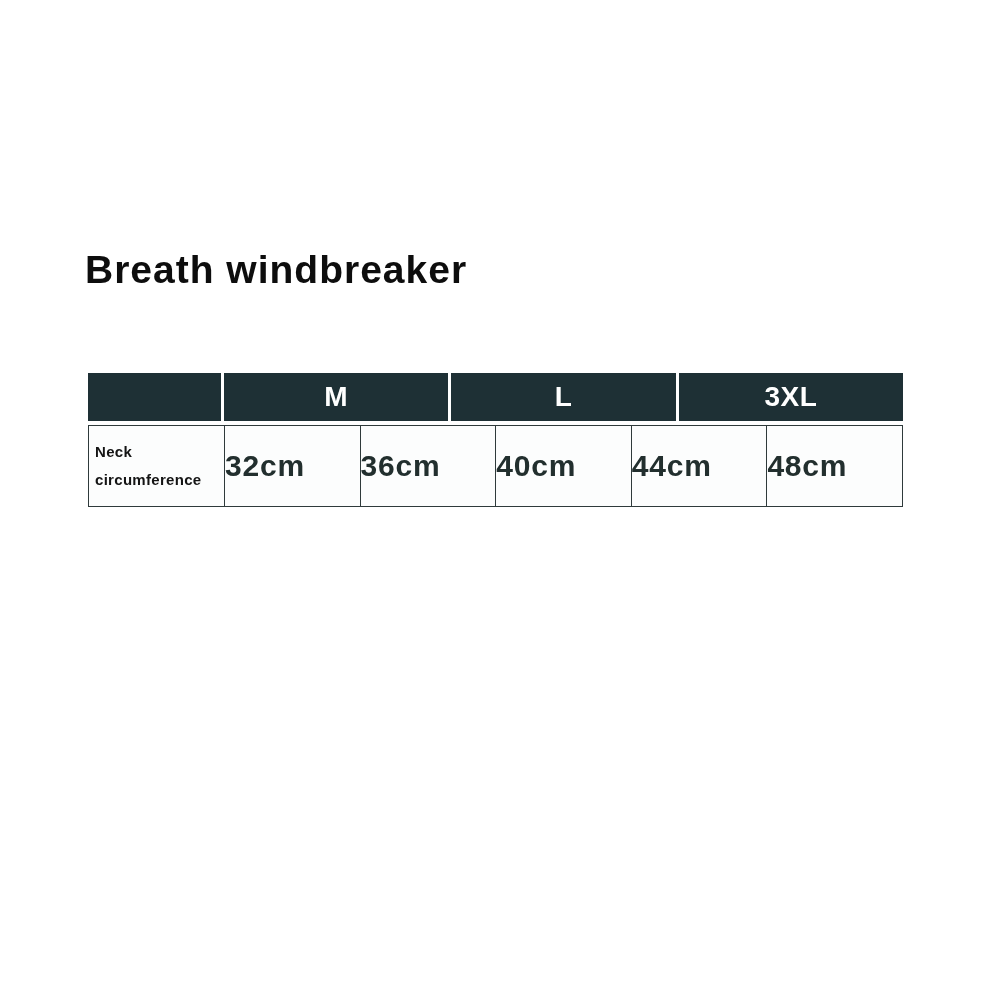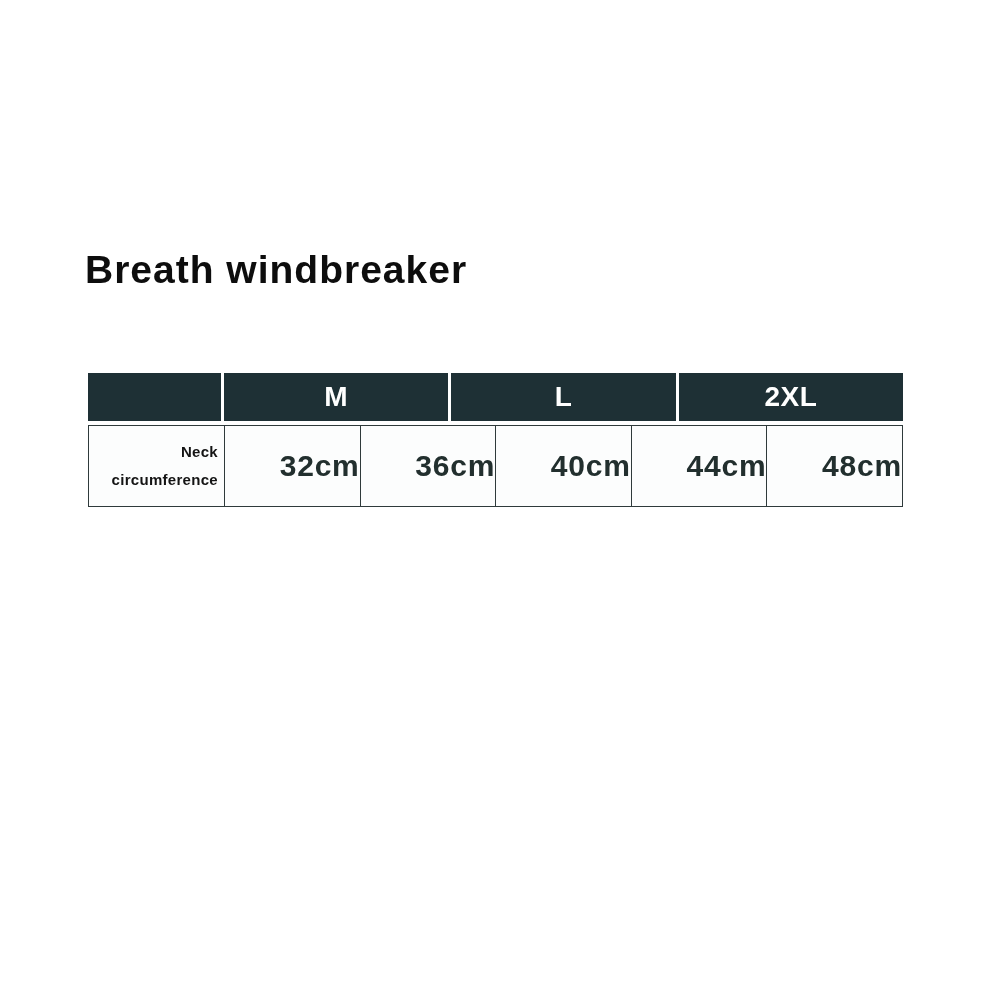--- a/index.html
+++ b/index.html
@@ -56,21 +56,21 @@
   .body-table {
     width: 815px;
     border-collapse: collapse;
     table-layout: fixed;
   }
   .body-table col.label-col { width: 136px; }
   .body-table td {
     border: 1.6px solid var(--border);
     background: var(--cell-bg);
     height: 81px;
-    text-align: right;
+    text-align: left;
     vertical-align: middle;
   }
   td.label {
     font-size: 15px;
     font-weight: 700;
     color: var(--label-text);
     line-height: 1.9;
     letter-spacing: 0.3px;
     padding: 0 6px;
   }
@@ -87,21 +87,21 @@
 <div class="page">
 
   <h1 class="title">Breath windbreaker</h1>
 
   <div class="size-chart">
 
     <div class="header-row">
       <div class="hcell label-col"></div>
       <div class="hcell">M</div>
       <div class="hcell">L</div>
-      <div class="hcell">2XL</div>
+      <div class="hcell">3XL</div>
     </div>
 
     <div class="header-gap"></div>
 
     <table class="body-table">
       <colgroup>
         <col class="label-col">
           <col>
           <col>
           <col>

